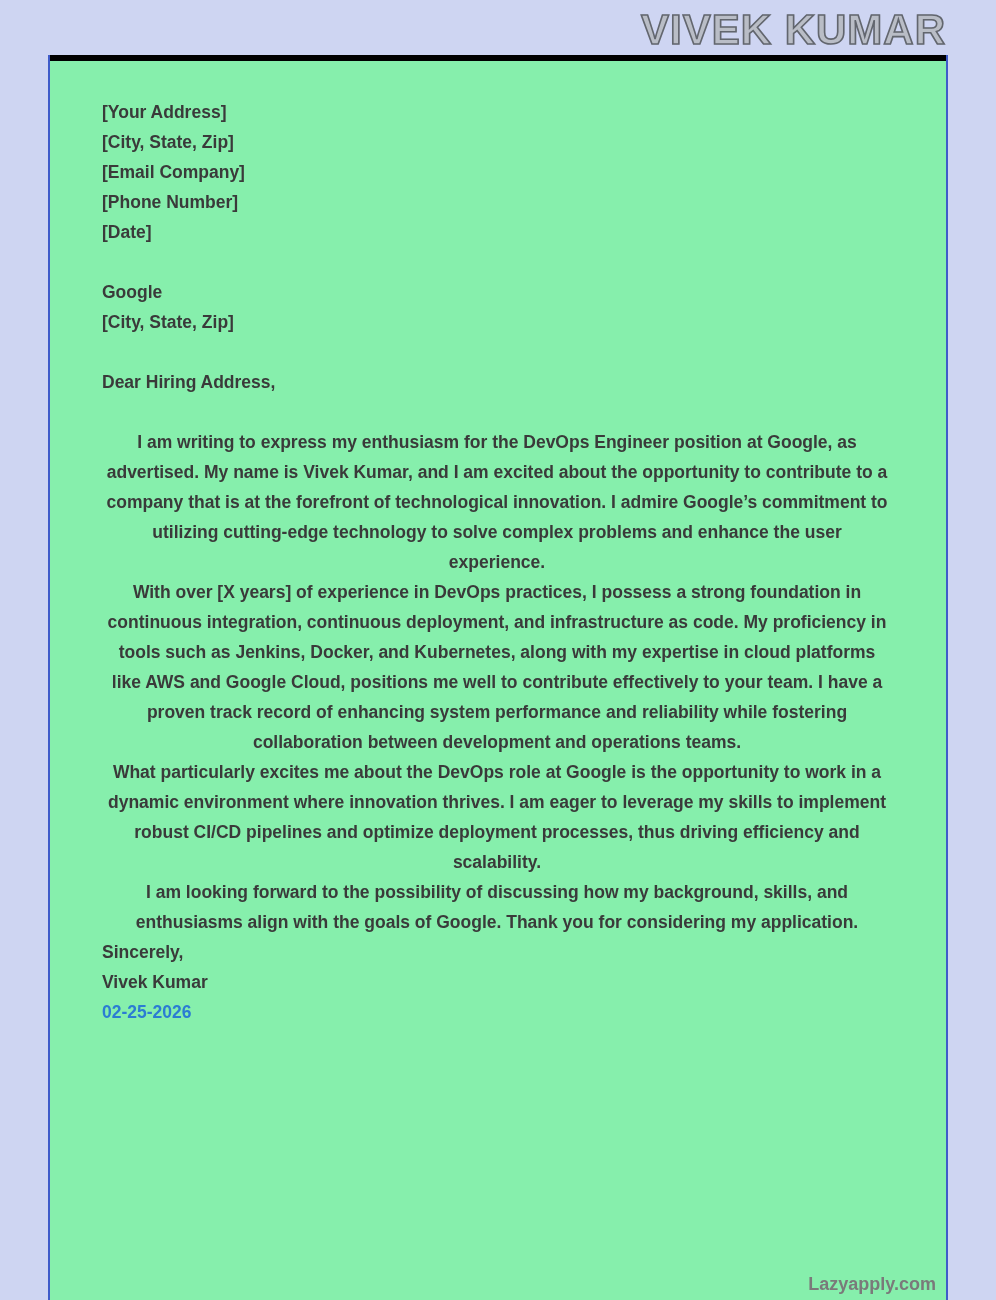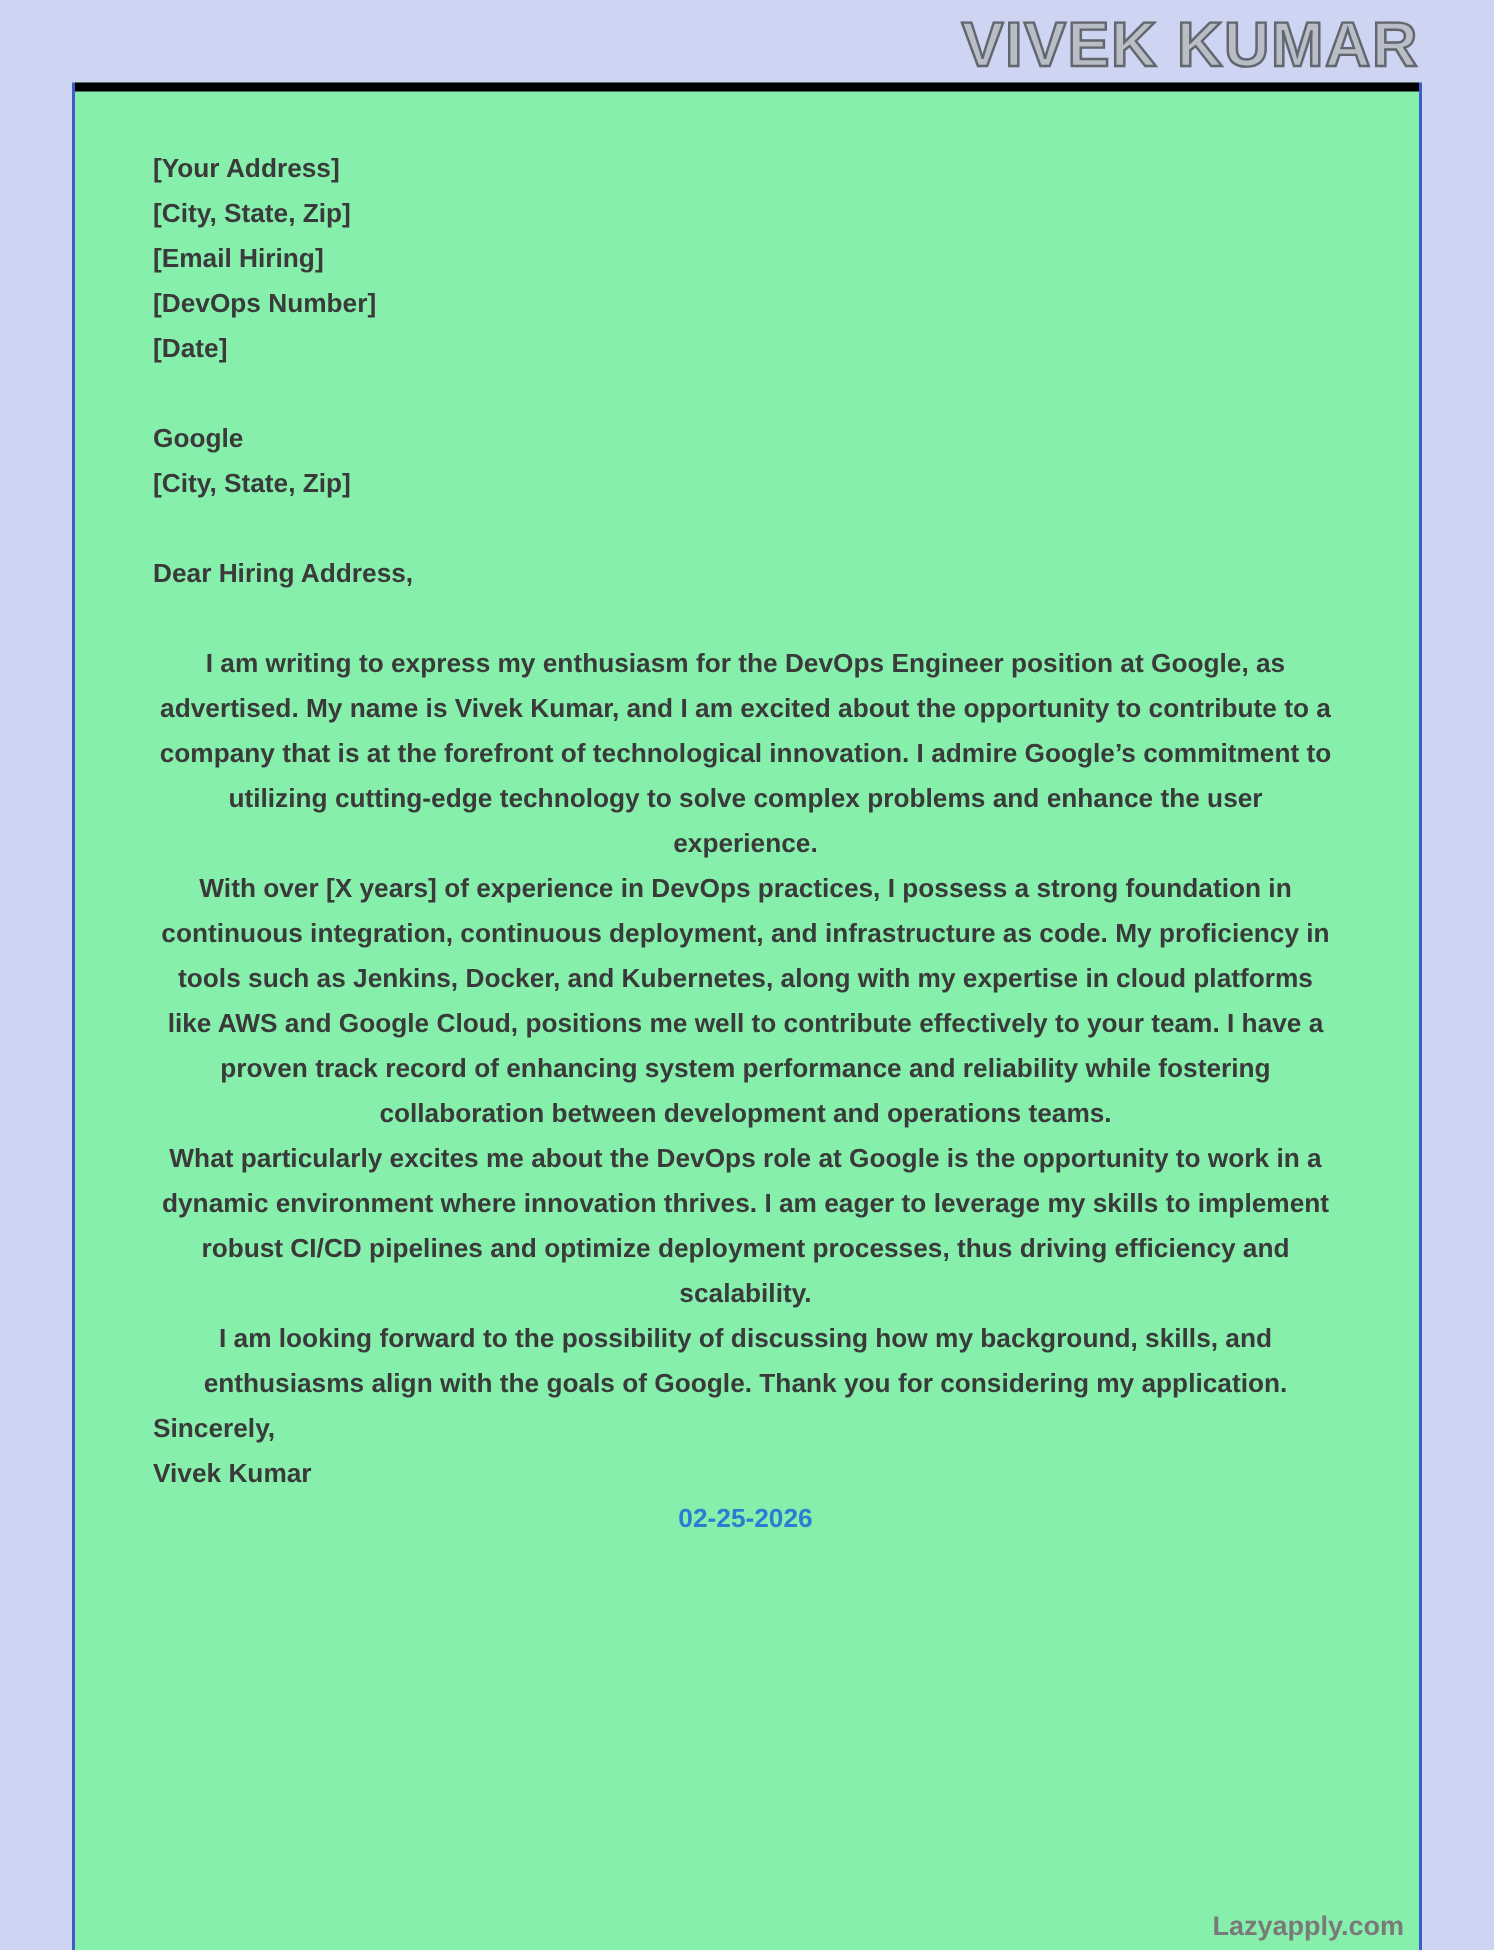--- a/index.html
+++ b/index.html
@@ -66,21 +66,20 @@
     margin: 0 0 30px 0;
     text-align: center;
   }
   .closing-block {
     margin: 0;
   }
   .date-line {
     margin-top: 11px;
     color: #2b7cd3;
     cursor: pointer;
-    text-align: center;
   }
 
   .watermark {
     position: absolute;
     right: 10px;
     bottom: 22px;
     font-size: 18px;
     color: #7a7a7a;
   }
 </style>
@@ -90,22 +89,22 @@
 <div class="header-name">VIVEK KUMAR</div>
 
 <div class="page">
   <div class="top-rule"></div>
 
   <div class="letter-body">
 
     <div class="block">
       <p>[Your Address]</p>
       <p>[City, State, Zip]</p>
-      <p>[Email Hiring]</p>
-      <p>[DevOps Number]</p>
+      <p>[Email Company]</p>
+      <p>[Phone Number]</p>
       <p>[Date]</p>
     </div>
 
     <div class="block">
       <p>Google</p>
       <p>[City, State, Zip]</p>
     </div>
 
     <div class="block">
       <p>Dear Hiring Address,</p>

